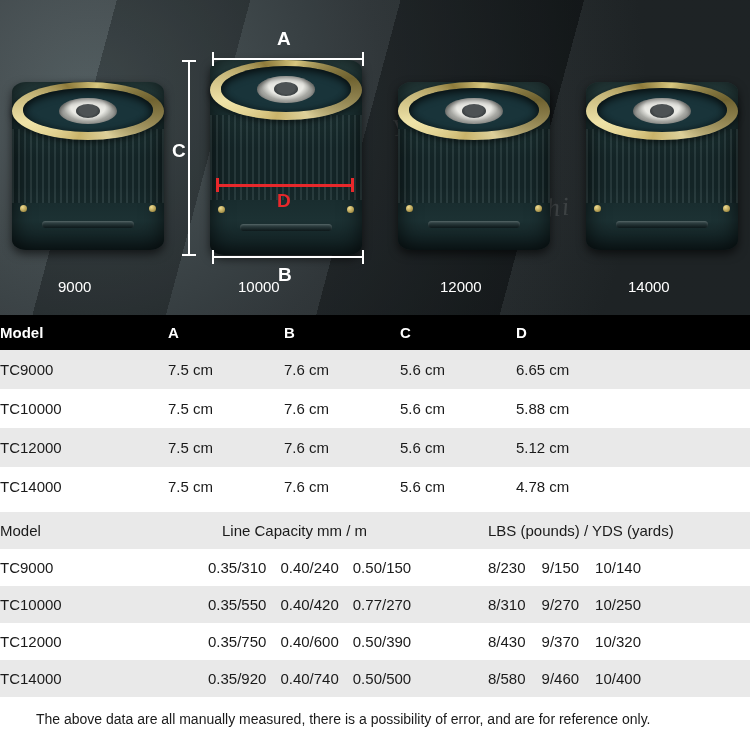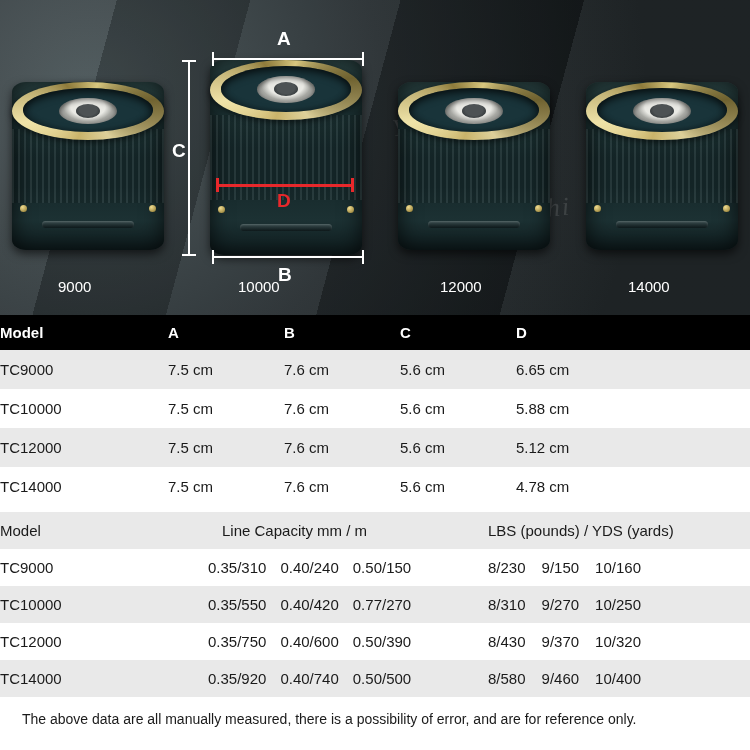--- a/index.html
+++ b/index.html
@@ -138,21 +138,21 @@
     font-weight:normal;
   }
   .tbl2 tr.hdr td{ background:#e9e9e9; font-size:15px; }
   .tbl2 tr.alt td{ background:#e9e9e9; }
   .tbl2 tr.white td{ background:#ffffff; }
   .lc-wrap{ display:flex; gap:14px; }
   .lc-wrap span{ display:inline-block; }
   .lb-wrap{ display:flex; gap:16px; }
 
   .footer{
-    width:750px; padding:14px 18px 0 22px;
+    width:750px; padding:14px 18px 0 36px;
     font-size:14px; color:#1a1a1a;
   }
 </style>
 </head>
 <body>
 
 <div class="photo">
   <div class="photo-bg"></div>
 
   <div class="photo-wm wm1">Yumoshi</div>
@@ -299,21 +299,21 @@
         <span class="lc-wrap">
           <span>0.35/310</span>
           <span>0.40/240</span>
           <span>0.50/150</span>
         </span>
       </td>
       <td style="padding-left:8px;">
         <span class="lb-wrap">
           <span>8/230</span>
           <span>9/150</span>
-          <span>10/160</span>
+          <span>10/140</span>
         </span>
       </td>
     </tr>
 
     <tr class="alt">
       <td class="c0">TC10000</td>
       <td style="padding-left:8px;">
         <span class="lc-wrap">
           <span>0.35/550</span>
           <span>0.40/420</span>

